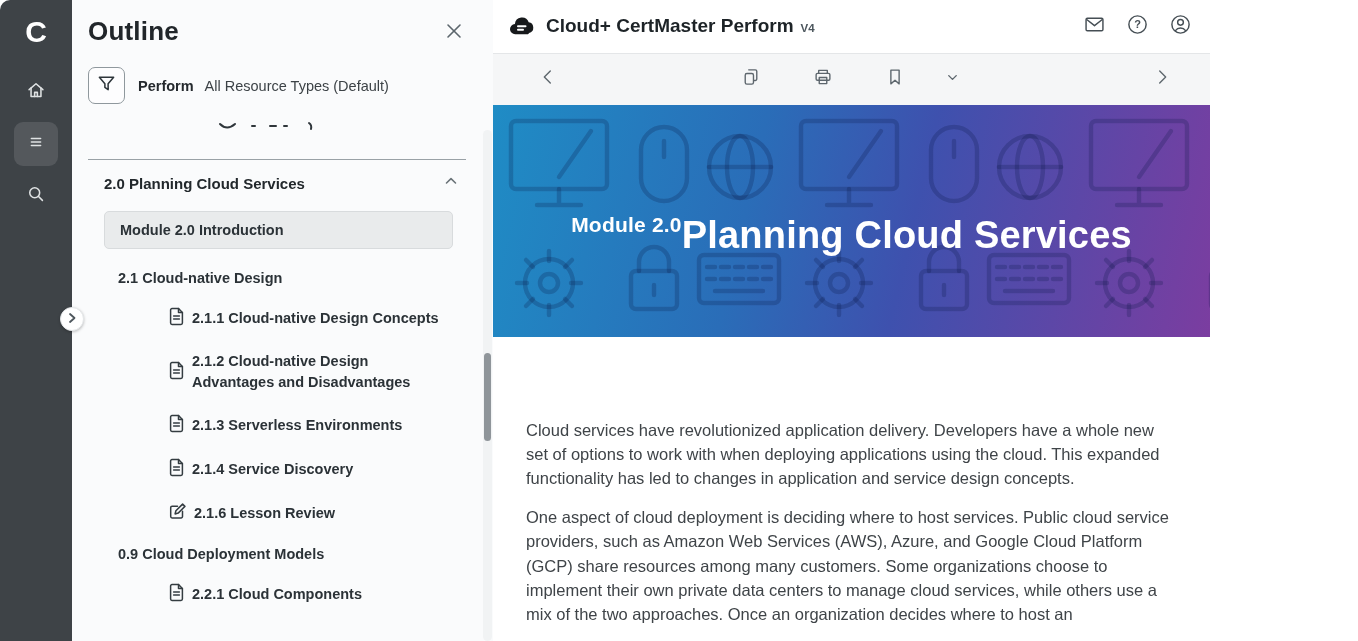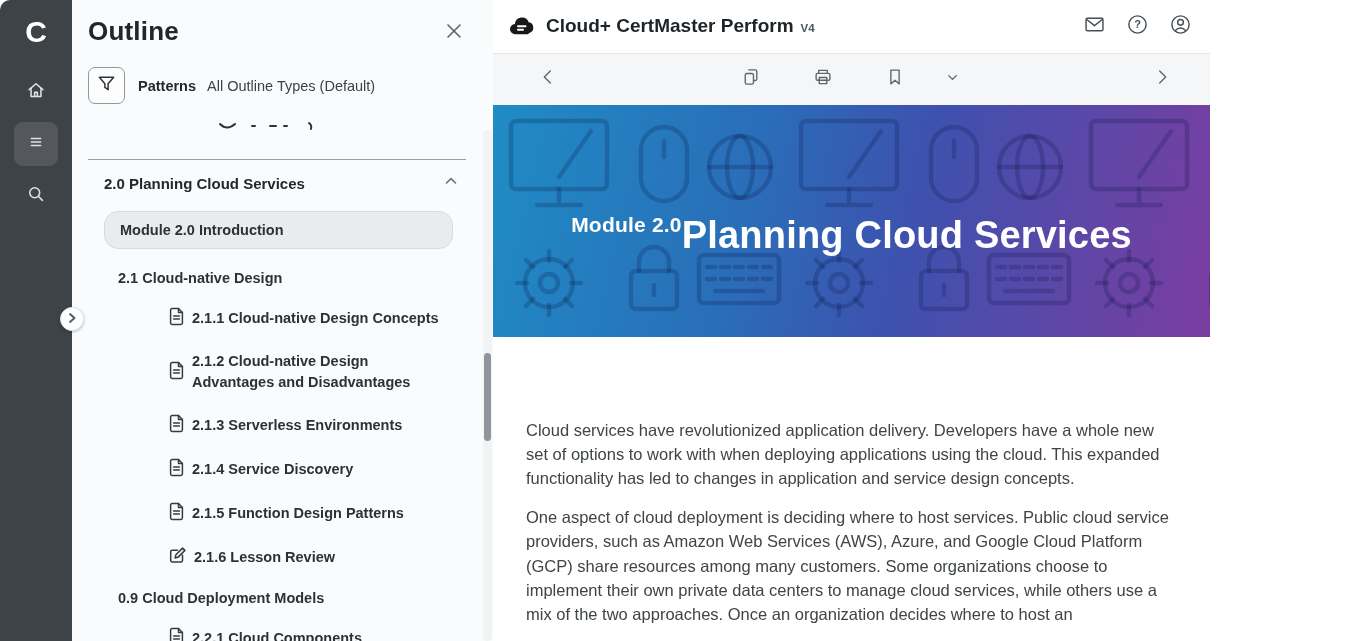--- a/index.html
+++ b/index.html
@@ -44,21 +44,21 @@
   .divider { position:absolute; left:16px; top:159px; width:378px; height:0;
              border-top:1px solid #99a1a6; }
 
   .outline-list { position:absolute; left:0; top:172px; width:421px; }
   .sec-header { display:flex; align-items:center; justify-content:space-between;
                 padding:0 34px 0 32px; height:22px; cursor:pointer; }
   .sec-title { font-size:15px; font-weight:bold; color:#22282c; }
   .sec-header svg { width:16px; height:16px; stroke:#6a7378; fill:none;
                     stroke-width:1.6; stroke-linecap:round; stroke-linejoin:round; }
   .sel-item { margin:17px 40px 0 32px; background:#e9ebec; border:1px solid #d8dbdd;
-              border-radius:14px; height:38px; display:flex; align-items:center;
+              border-radius:5px; height:38px; display:flex; align-items:center;
               padding-left:15px; font-size:14.5px; font-weight:bold; color:#2b3237;
               cursor:pointer; }
   .sub-item { margin:21px 0 0 46px; font-size:14.5px; font-weight:bold;
               color:#2b3237; cursor:pointer; }
   .leaf { display:flex; align-items:center; margin:21px 46px 0 96px; cursor:pointer; }
   .leaf.two-line { align-items:center; }
   .leaf svg { flex:none; width:17px; height:19px; margin-right:7px; stroke:#343c41;
               fill:none; stroke-width:1.5; stroke-linecap:round; stroke-linejoin:round; }
   .leaf-label { font-size:14.5px; font-weight:bold; color:#2b3237; line-height:21px; }
 
@@ -168,22 +168,22 @@
     </div>
 
     <div class="filter-row">
       <div class="filter-btn">
         <span>
           <svg viewBox="0 0 20 20">
               <path d="M2.5 3.5 H17.5 L11.7 10.3 V16.5 L8.3 14.2 V10.3 Z"></path>
             </svg>
         </span>
       </div>
-      <span class="filter-label">Patterns</span>
-      <span class="filter-value">All Outline Types (Default)</span>
+      <span class="filter-label">Perform</span>
+      <span class="filter-value">All Resource Types (Default)</span>
     </div>
 
     <svg class="partial-marks" width="130" height="13" viewBox="0 0 130 13" fill="none" stroke="#2f363b" stroke-width="2" stroke-linecap="round">
       <path d="M8 4 q 7 7 15 0"></path>
         <path d="M40 6 h3"></path>
         <path d="M58 6 h6"></path>
         <path d="M72 6 h3"></path>
         <path d="M97 3 q 3 2 2 6"></path>
     </svg>
     <div class="divider"></div>
@@ -235,29 +235,20 @@
       <div class="leaf">
         <span><svg viewBox="0 0 17 19">
               <path d="M10.5 1.5 H4 a1.4 1.4 0 0 0 -1.4 1.4 V16 A1.4 1.4 0 0 0 4 17.4 h9 a1.4 1.4 0 0 0 1.4 -1.4 V5.5 Z"></path>
               <path d="M10.5 1.5 V5.5 h3.9"></path>
               <path d="M5.6 9 h5.8"></path>
               <path d="M5.6 12 h5.8"></path>
             </svg></span>
         <span class="leaf-label">2.1.4 Service Discovery</span>
       </div>
 
-      <div class="leaf">
-        <span><svg viewBox="0 0 17 19">
-              <path d="M10.5 1.5 H4 a1.4 1.4 0 0 0 -1.4 1.4 V16 A1.4 1.4 0 0 0 4 17.4 h9 a1.4 1.4 0 0 0 1.4 -1.4 V5.5 Z"></path>
-              <path d="M10.5 1.5 V5.5 h3.9"></path>
-              <path d="M5.6 9 h5.8"></path>
-              <path d="M5.6 12 h5.8"></path>
-            </svg></span>
-        <span class="leaf-label">2.1.5 Function Design Patterns</span>
-      </div>
 
       <div class="leaf">
         <span><svg viewBox="0 0 19 19" style="width:19px;height:19px;">
               <path d="M9.5 4.2 H4.1 a1.4 1.4 0 0 0 -1.4 1.4 v9 A1.4 1.4 0 0 0 4.1 16 h9 a1.4 1.4 0 0 0 1.4 -1.4 V9.3"></path>
               <path d="M14.6 2.1 l2.3 2.3 -6.7 6.7 -3.1 .8 .8 -3.1 z"></path>
             </svg></span>
         <span class="leaf-label">2.1.6 Lesson Review</span>
       </div>
 
       <div class="sub-item">0.9 Cloud Deployment Models</div>

